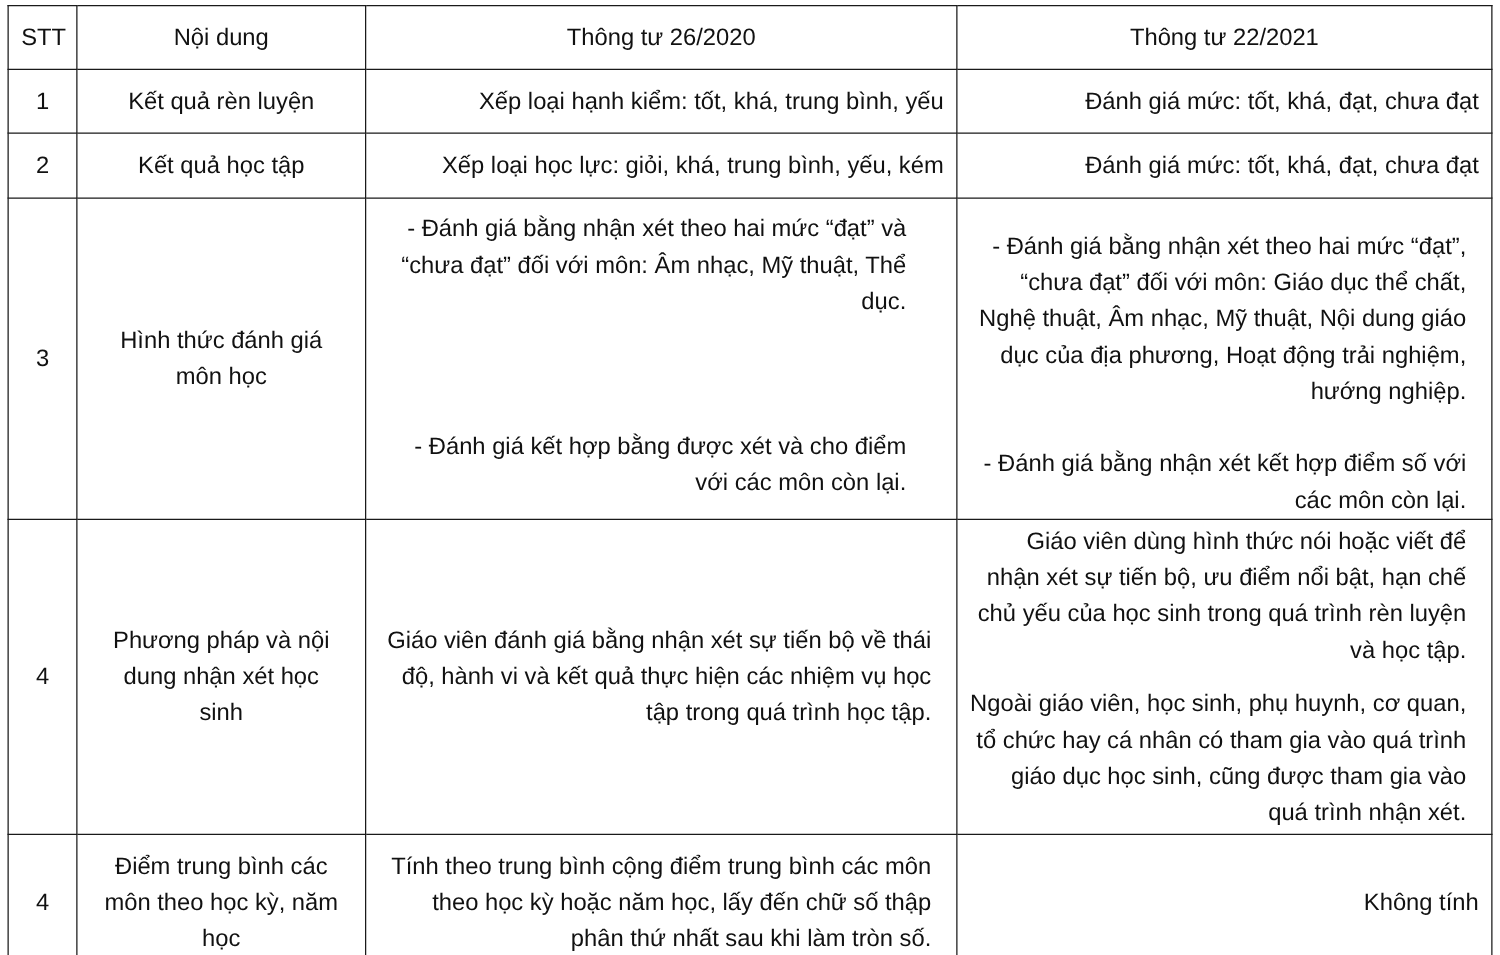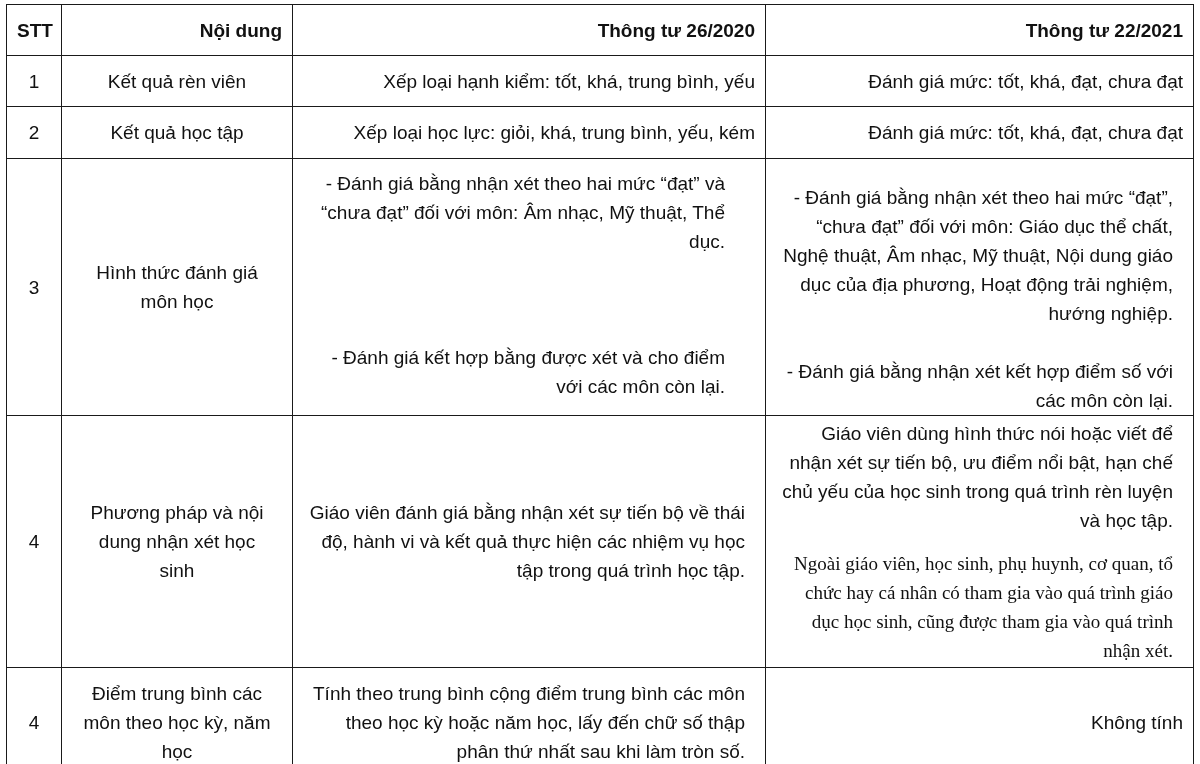--- a/index.html
+++ b/index.html
@@ -1,24 +1,24 @@
 <!DOCTYPE html>
 <html><head>
 <meta charset="utf-8">
 <style>
   html, body { margin: 0; padding: 0; background: #ffffff; }
   body { width: 1200px; height: 764px; position: relative; overflow: hidden;
          font-family: "Liberation Sans", "DejaVu Sans", sans-serif; color: #111; }
   table.cmp { position: absolute; left: 6px; top: 4px; width: 1187px;
               border-collapse: collapse; table-layout: fixed; font-size: 19px; line-height: 29px; }
   table.cmp td, table.cmp th { border: 1.5px solid #1a1a1a; padding: 0 10px; vertical-align: middle; }
-  th { font-weight: bold; text-align: right; height: 50px; }
+  th { font-weight: normal; text-align: center; height: 50px; }
   td.c { text-align: center; }
   td.l { text-align: right; }
-  .p + .p { margin-top: 14px; font-family: Liberation Serif, serif; }
+  .p + .p { margin-top: 14px; }
 </style>
 </head>
 <body>
 
 <table class="cmp">
   <colgroup>
     <col style="width:55px">
     <col style="width:231px">
     <col style="width:473px">
     <col style="width:428px">
@@ -27,21 +27,21 @@
     <tr>
       <th>STT</th>
       <th>Nội dung</th>
       <th>Thông tư 26/2020</th>
       <th>Thông tư 22/2021</th>
     </tr>
   </thead>
   <tbody>
     <tr style="height:51px">
       <td class="c">1</td>
-      <td class="c">Kết quả rèn viên</td>
+      <td class="c">Kết quả rèn luyện</td>
       <td class="l">Xếp loại hạnh kiểm: tốt, khá, trung bình, yếu</td>
       <td class="l">Đánh giá mức: tốt, khá, đạt, chưa đạt</td>
     </tr>
     <tr style="height:52px">
       <td class="c">2</td>
       <td class="c">Kết quả học tập</td>
       <td class="l">Xếp loại học lực: giỏi, khá, trung bình, yếu, kém</td>
       <td class="l">Đánh giá mức: tốt, khá, đạt, chưa đạt</td>
     </tr>
     <tr style="height:237px">

